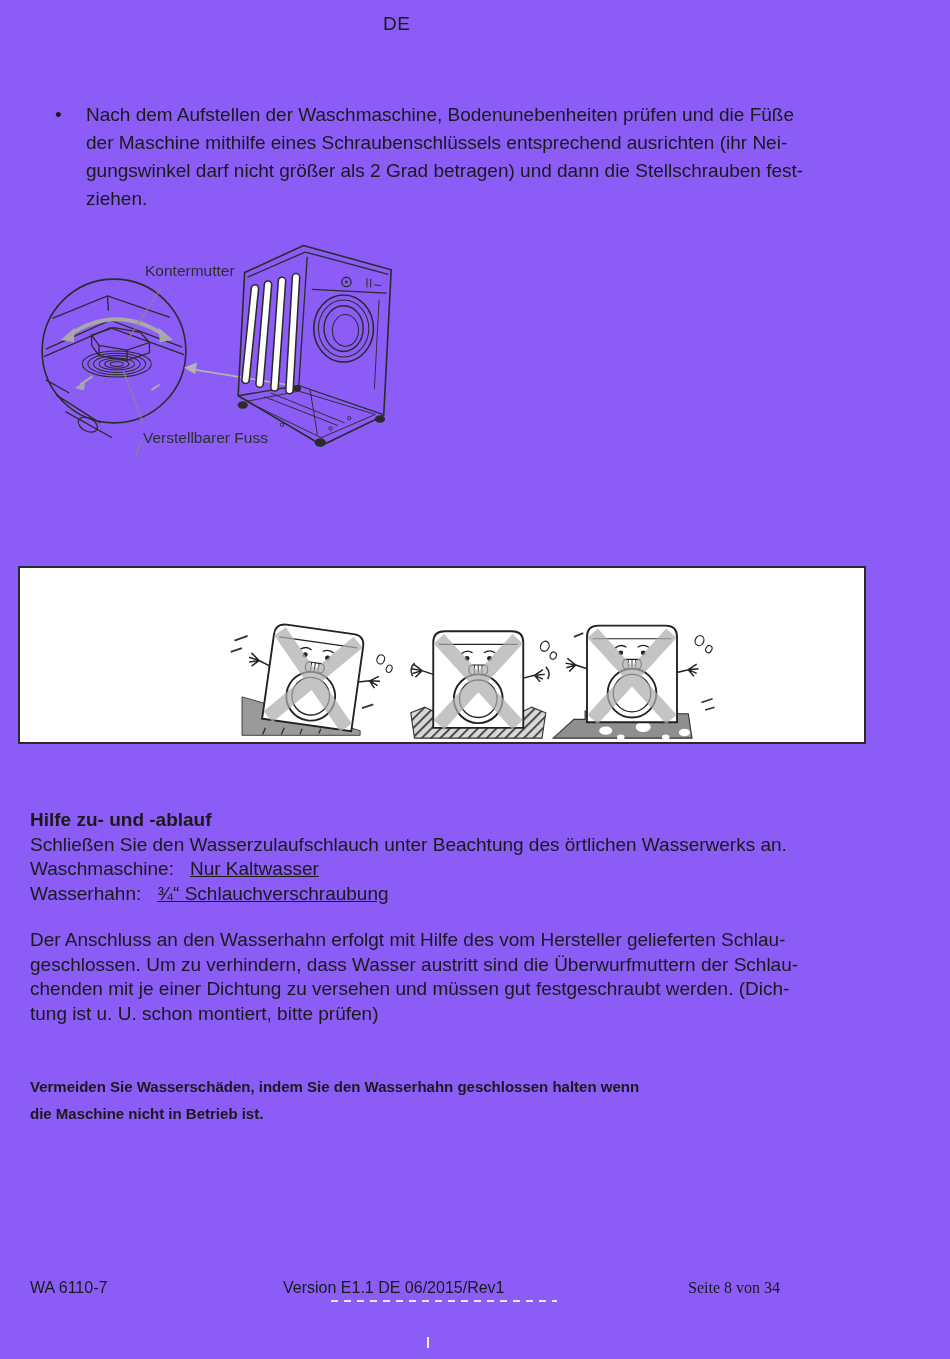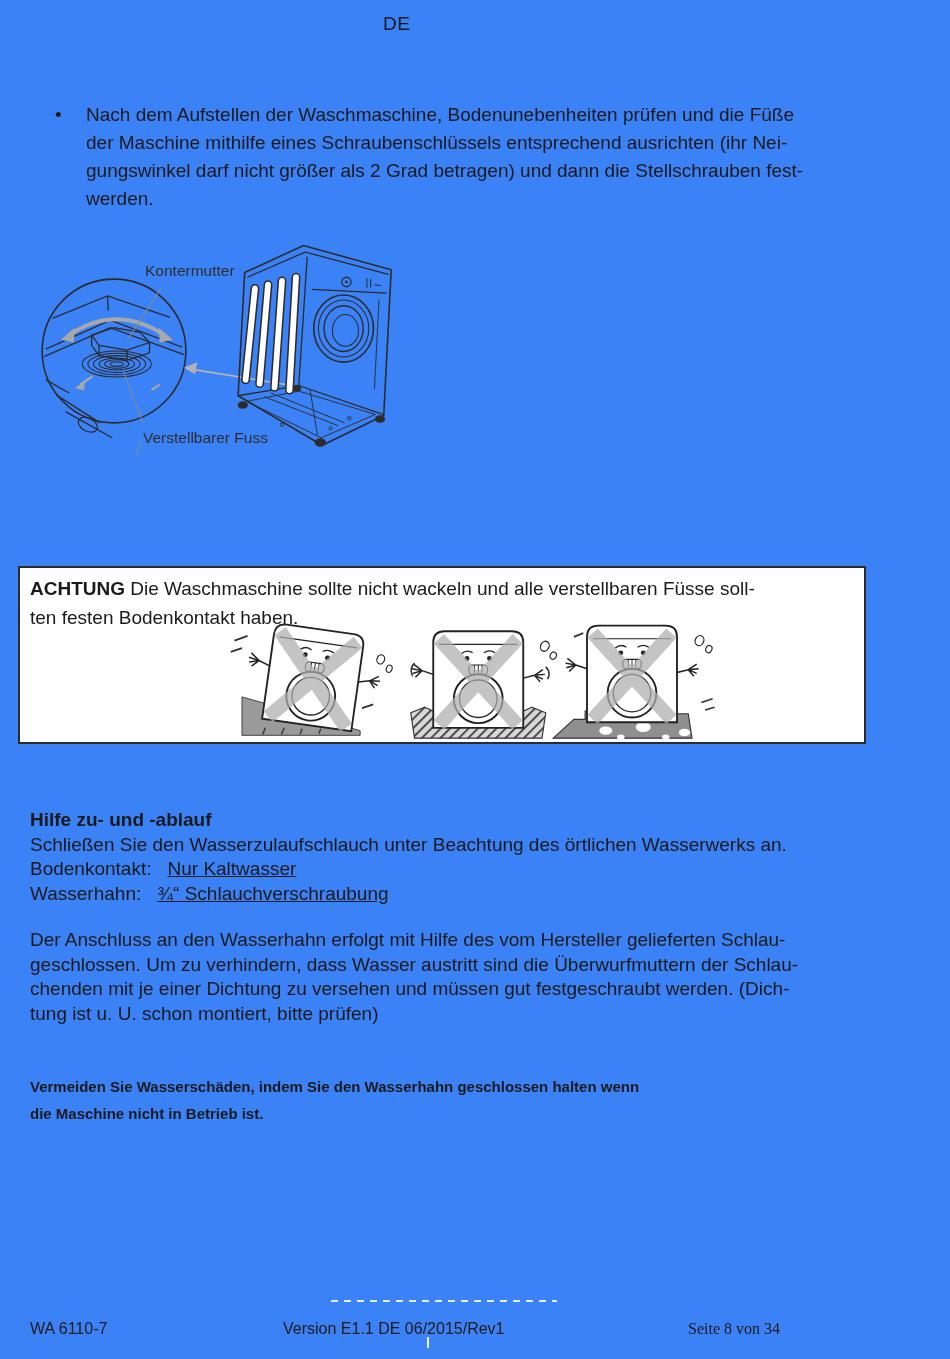--- a/index.html
+++ b/index.html
@@ -1,18 +1,18 @@
 <!DOCTYPE html>
 <html lang="de"><head>
 <meta charset="utf-8">
 <title>DE</title>
 <style>
   html,body{margin:0;padding:0;background:#ffffff;}
   .page{
-    position:relative;width:950px;height:1359px;background:#3b82f6;
+    position:relative;width:950px;height:1359px;background:#8b5cf6;
     font-family:"Liberation Sans","DejaVu Sans",sans-serif;color:#1a1a1a;
     overflow:hidden;
   }
   .abs{position:absolute;}
   .ln{white-space:pre;}
   
   .lang{left:383px;top:13px;font-size:19px;letter-spacing:.5px;}
   
   .bullet-dot{left:55px;top:101px;font-size:19px;line-height:28px;}
   .intro{left:86px;top:101px;font-size:19px;line-height:28px;}
@@ -29,21 +29,21 @@
   .warn-title{font-weight:bold;}
   
   .water{left:30px;top:808px;font-size:19px;line-height:24.5px;}
   .water .heading{font-weight:bold;}
   .kv-val{margin-left:16px;text-decoration:underline;}
   
   .hose{left:30px;top:928px;font-size:19px;line-height:24.6px;}
   
   .boldnote{left:30px;top:1073px;font-size:15px;line-height:27px;font-weight:bold;}
   
-  .footer-item{top:1279px;font-size:16px;margin-top:41px;}
+  .footer-item{top:1279px;font-size:16px;}
   .f-left{left:30px;}
   .f-center{left:283px;}
   .f-right{left:688px;font-family:Liberation Serif, serif;}
   
   .artifact-line{
     left:331px;top:1300px;width:226px;height:2px;
     background:repeating-linear-gradient(90deg,#eaeaea 0 7px,transparent 7px 13px);
   }
   .artifact-mark{left:427px;top:1337px;width:2px;height:11px;background:#efefef;}
   svg{display:block;}
@@ -53,21 +53,21 @@
 
 <div class="page">
 
   <div class="abs lang">DE</div>
 
   <div class="abs bullet-dot">•</div>
   <div class="abs intro">
     <div class="ln">Nach dem Aufstellen der Waschmaschine, Bodenunebenheiten prüfen und die Füße</div>
     <div class="ln">der Maschine mithilfe eines Schraubenschlüssels entsprechend ausrichten (ihr Nei-</div>
     <div class="ln">gungswinkel darf nicht größer als 2 Grad betragen) und dann die Stellschrauben fest-</div>
-    <div class="ln">werden.</div>
+    <div class="ln">ziehen.</div>
   </div>
 
   <svg class="abs" style="left:30px;top:228px;" width="420" height="245" viewBox="30 228 450 245">
 
     <g stroke="#2b2b2b" fill="none" stroke-width="1.4">
       <circle cx="120" cy="351" r="77" stroke-width="1.7"></circle>
       <path d="M54,316 L113,292 L180,315"></path>
       <path d="M113,292 L114,308"></path>
       <path d="M47,349 L116,318 L193,347"></path>
       <path d="M45,357 L116,326 L195,355"></path>
@@ -160,24 +160,20 @@
         <ellipse cx="368" cy="329" rx="14" ry="17" stroke-width="1.1"></ellipse>
         <path d="M404,296 L399,392" stroke-width="1"></path>
       </g>
     </g>
   </svg>
 
   <div class="abs fig-label lbl-locknut">Kontermutter</div>
   <div class="abs fig-label lbl-foot">Verstellbarer Fuss</div>
 
   <div class="abs warnbox">
-    <div class="warn-text">
-      <div class="ln"><span class="warn-title">ACHTUNG</span><span> Die Waschmaschine sollte nicht wackeln und alle verstellbaren Füsse soll-</span></div>
-      <div class="ln">ten festen Bodenkontakt haben.</div>
-    </div>
 
     <svg style="position:absolute;left:182px;top:52px;" width="560" height="120" viewBox="200 618 560 128">
       <defs>
         <pattern id="hatch" width="7" height="7" patternUnits="userSpaceOnUse" patternTransform="rotate(45)">
           <rect width="7" height="7" fill="#d8d8d8"></rect>
           <line x1="1" y1="0" x2="1" y2="7" stroke="#4a4a4a" stroke-width="2.2"></line>
         </pattern>
         <g id="cartoon-machine">
           <path d="M2,105 L2,14 Q2,2 14,2 L86,2 Q98,2 98,14 L98,105 Z" fill="#ffffff" stroke="#222222" stroke-width="2"></path>
           <path d="M8,16 L92,16" stroke="#222222" stroke-width="1.3" fill="none"></path>
@@ -225,21 +221,21 @@
         <path d="M578,636 l10,-4 M714,706 l12,-4 M718,714 l10,-3" stroke="#333333" stroke-width="1.8" fill="none"></path>
         <ellipse cx="712" cy="640" rx="4.5" ry="5.5" transform="rotate(25 712 640)" fill="none" stroke="#222222" stroke-width="1.3"></ellipse>
         <ellipse cx="722" cy="649" rx="3.2" ry="4" transform="rotate(25 722 649)" fill="none" stroke="#222222" stroke-width="1.2"></ellipse>
       </g>
     </svg>
   </div>
 
   <div class="abs water">
     <div class="ln heading">Hilfe zu- und -ablauf</div>
     <div class="ln">Schließen Sie den Wasserzulaufschlauch unter Beachtung des örtlichen Wasserwerks an.</div>
-    <div class="ln"><span>Bodenkontakt:</span><span class="kv-val">Nur Kaltwasser</span></div>
+    <div class="ln"><span>Waschmaschine:</span><span class="kv-val">Nur Kaltwasser</span></div>
     <div class="ln"><span>Wasserhahn:</span><span class="kv-val">¾“ Schlauchverschraubung</span></div>
   </div>
 
   <div class="abs hose">
     <div class="ln">Der Anschluss an den Wasserhahn erfolgt mit Hilfe des vom Hersteller gelieferten Schlau-</div>
     <div class="ln">geschlossen. Um zu verhindern, dass Wasser austritt sind die Überwurfmuttern der Schlau-</div>
     <div class="ln">chenden mit je einer Dichtung zu versehen und müssen gut festgeschraubt werden. (Dich-</div>
     <div class="ln">tung ist u. U. schon montiert, bitte prüfen)</div>
   </div>
 

